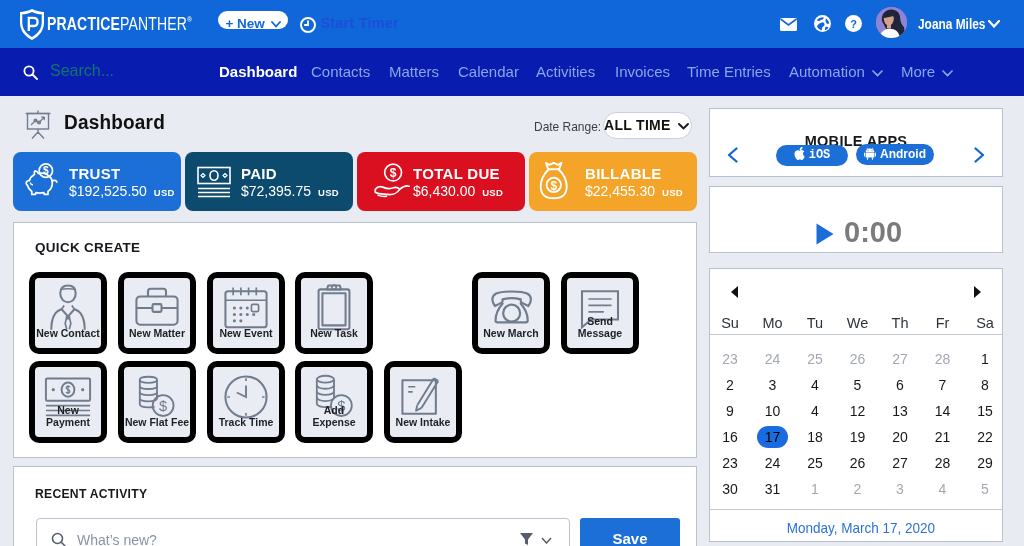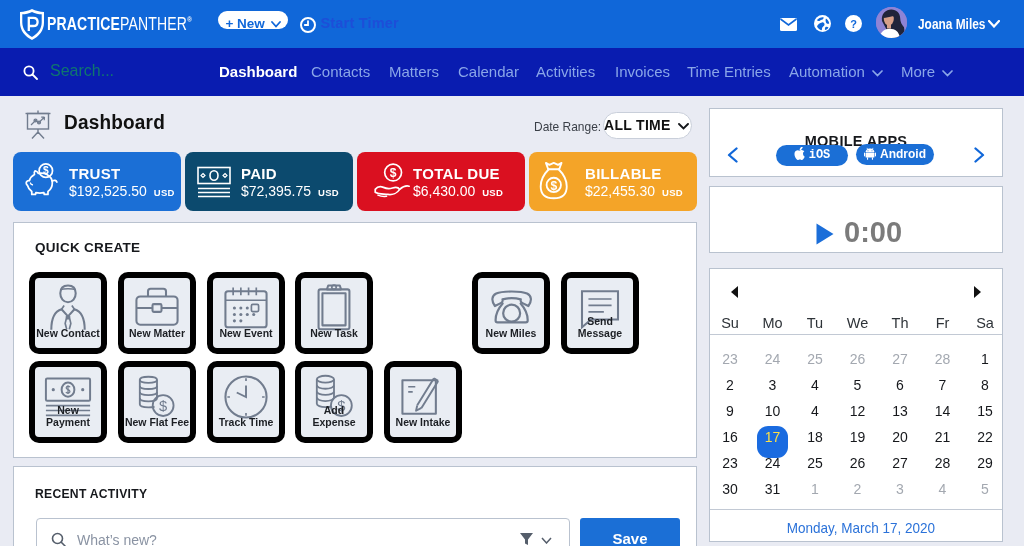--- a/index.html
+++ b/index.html
@@ -49,21 +49,21 @@
 #timercard { top:186px; height:67px; }
 #calcard { top:268px; height:274px; }
 .rtitle { text-align:center; font-size:14.5px; font-weight:bold; color:#16181c; letter-spacing:0.3px; }
 .pill { display:inline-block; height:21px; background:#1b6fd6; border-radius:11px; color:#fff; font-size:12px; font-weight:bold; line-height:21px; text-align:center; }
 
 .calrow { position:absolute; left:0; width:292px; height:26px; }
 .calrow span { position:absolute; width:42px; text-align:center; font-size:14px; color:#16181c; line-height:26px; }
 .calrow span.gray { color:#a3a8b0; }
 .calrow span:nth-child(1){left:-1px;} .calrow span:nth-child(2){left:41.5px;} .calrow span:nth-child(3){left:84px;} .calrow span:nth-child(4){left:126.5px;} .calrow span:nth-child(5){left:169px;} .calrow span:nth-child(6){left:211.5px;} .calrow span:nth-child(7){left:254px;}
 #dayhdr span { font-size:14.5px; color:#2e3338; }
-.calrow span.selday { left:47px; top:2px; width:31px; height:32px; background:#1a6be0; border-radius:11px; color:#fde047; font-size:14px; line-height:22px; }
+.calrow span.selday { left:47px; top:2px; width:31px; height:22px; background:#1a6be0; border-radius:11px; color:#000000; font-size:14px; line-height:22px; }
 #caldivider { position:absolute; left:0; width:292px; top:65px; border-top:1px solid #c2c9d4; }
 #caldate { position:absolute; left:0; right:0; top:240px; border-top:1px solid #c2c9d4; padding-top:9px; text-align:center; color:#2b72d9; font-size:15px; }
 </style>
 </head>
 <body>
 <div id="topbar"></div>
 <div id="navbar"></div>
 
 <svg id="logo" width="26" height="32" viewBox="0 0 26 32">
   <path d="M13 0 C9.5 1.8 5 2.8 1 3 L1 13.5 C1 21.5 6 27.5 13 31 C20 27.5 25 21.5 25 13.5 L25 3 C21 2.8 16.5 1.8 13 0 Z" fill="#fff"></path>
@@ -266,21 +266,21 @@
 
 
   <div class="qbtn" style="left:458px; top:49px;">
     <svg width="42" height="42" viewBox="0 0 42 42">
         <g stroke="#717c8e" stroke-width="1.7" fill="none" stroke-linecap="round" stroke-linejoin="round">
       <path d="M8.5 19.5 C5.5 15.5 6 11.5 9.5 9.8 C14 7.6 29 7.6 33.5 9.8 C37 11.5 37.5 15.5 34.5 19.5 L30 17.2 C28.8 16.6 28.2 15.5 28.6 14.3 C24.2 13.1 18.8 13.1 14.4 14.3 C14.8 15.5 14.2 16.6 13 17.2 Z"></path>
       <path d="M14.5 17.5 C11 21.5 9 25.5 9 30.5 C9 31.5 9.7 32.2 10.5 32.2 L32.5 32.2 C33.3 32.2 34 31.5 34 30.5 C34 25.5 32 21.5 28.5 17.5"></path>
       <circle cx="21.5" cy="25" r="6.6"></circle>
     </g>
       </svg>
-    <div class="lbl">New Miles</div>
+    <div class="lbl">New March</div>
   </div>
 
   <div class="qbtn" style="left:547px; top:49px;">
     <svg width="42" height="42" viewBox="0 0 42 42">
         <g stroke="#717c8e" stroke-width="1.6" fill="none">
       <path d="M7 8 L35 8 L35 30 L14 30 L7 36 Z"></path>
       <path d="M12 14 L30 14 M12 19 L30 19 M12 24 L24 24" stroke-width="1.3"></path>
     </g>
       </svg>
     <div class="lbl">Send Message</div>

